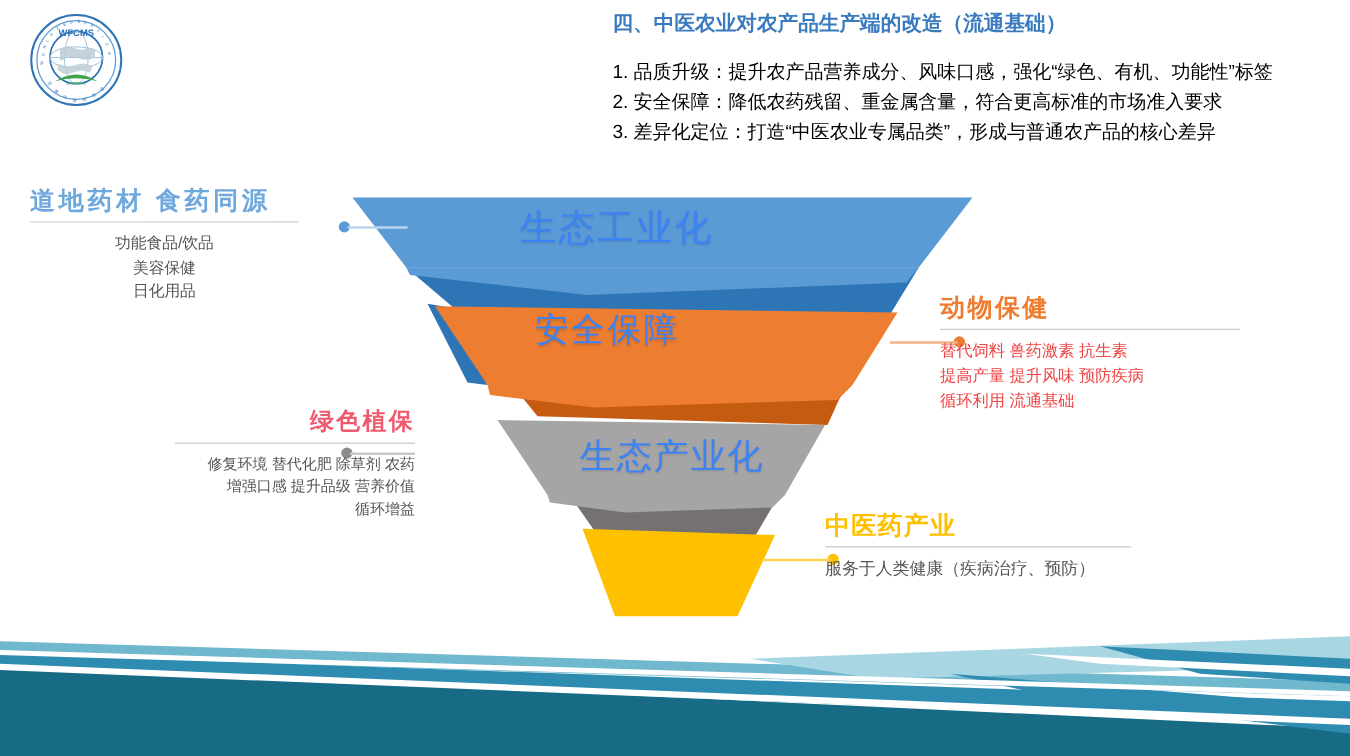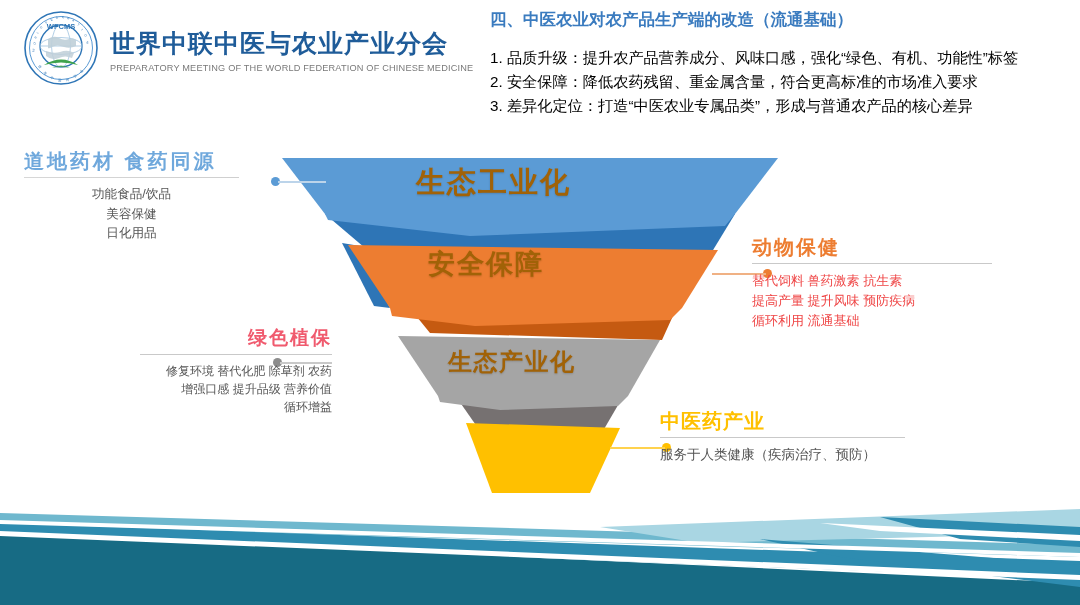--- a/index.html
+++ b/index.html
@@ -46,26 +46,26 @@
   .bullets { margin-top: 16px; }
   .bullet {
     font-size: 15.2px; color: #000000; line-height: 1.45;
     margin-bottom: 2px;
   }
 
   
   .funnel { position: absolute; left: 270px; top: 148px; width: 520px; height: 350px; }
   .funnel svg { display: block; }
   .funnel-label {
-    position: absolute; color: #a16207; font-weight: bold;
+    position: absolute; color: #3b82f6; font-weight: normal;
     white-space: nowrap; text-shadow: 0 1px 2px rgba(0,0,0,.16);
   }
   .lbl-1 { font-size: 29px; left: 146px; top: 15px; letter-spacing: 2px; }
   .lbl-2 { font-size: 27px; left: 158px; top: 98px; letter-spacing: 2px; }
-  .lbl-3 { font-size: 24px; left: 178px; top: 198px; letter-spacing: 1.5px; }
+  .lbl-3 { font-size: 28px; left: 194px; top: 198px; letter-spacing: 1.5px; }
 
   
   .callout { position: absolute; }
   .callout .head {
     font-size: 19px; font-weight: bold; white-space: nowrap;
     line-height: 1.1;
   }
   .callout .rule {
     height: 1px; background: #c9c9c9; margin-top: 5px;
   }
@@ -139,24 +139,20 @@
       <g fill="#2E75B6" font-size="3.4" font-family="DejaVu Sans, sans-serif">
         <text transform="translate(16,58) rotate(58)">世</text>
         <text transform="translate(21,65) rotate(44)">界</text>
         <text transform="translate(28,70) rotate(30)">中</text>
         <text transform="translate(36,73) rotate(14)">医</text>
         <text transform="translate(44,73) rotate(-6)">药</text>
         <text transform="translate(52,70) rotate(-22)">学</text>
         <text transform="translate(59,65) rotate(-38)">会</text>
       </g>
     </svg>
-    <div class="logo-text">
-      <div class="org-name-cn">世界中联中医与农业产业分会</div>
-      <div class="org-name-en">PREPARATORY MEETING OF THE WORLD FEDERATION OF CHINESE MEDICINE</div>
-    </div>
   </div>
 
   <div class="title-block">
     <div class="slide-title">四、中医农业对农产品生产端的改造（流通基础）</div>
     <div class="bullets">
       <div class="bullet">1. 品质升级：提升农产品营养成分、风味口感，强化“绿色、有机、功能性”标签</div>
       <div class="bullet">2. 安全保障：降低农药残留、重金属含量，符合更高标准的市场准入要求</div>
       <div class="bullet">3. 差异化定位：打造“中医农业专属品类”，形成与普通农产品的核心差异</div>
     </div>
   </div>

